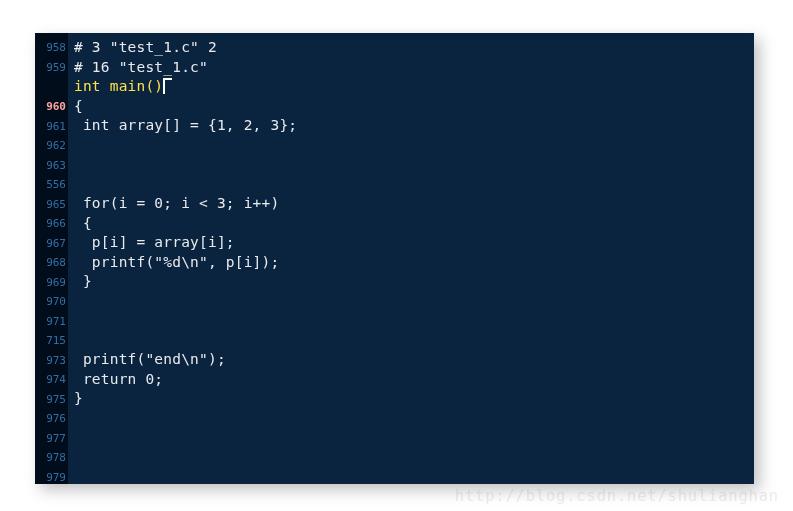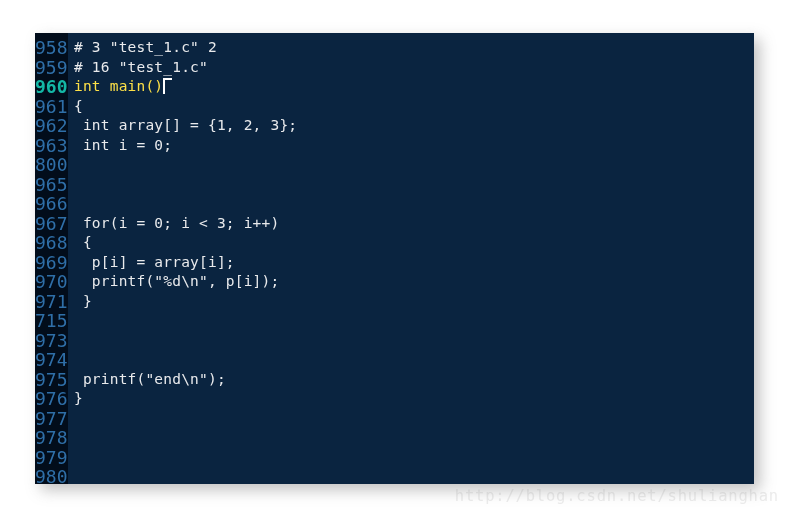--- a/index.html
+++ b/index.html
@@ -51,27 +51,28 @@
     flex: 0 0 33px;
     padding-top: 5px;
     box-sizing: border-box;
   }
   .gutter-line {
     height: 19.5px;
     line-height: 19.5px;
     text-align: right;
     padding-right: 2px;
     font-family: "DejaVu Sans Mono", monospace;
-    font-size: 18px;
+    font-size: 11px;
     color: #2f6fa8;
     white-space: pre;
   }
   .gutter-line.current {
-    color: #14b8a6;
+    color: #fca5a5;
     font-weight: bold;
+    margin-top: 20px;
   }
 
   
   #code-area {
     flex: 1 1 auto;
     background: #0a2440;
     padding-top: 5px;
     padding-left: 6px;
     box-sizing: border-box;
     position: relative;
@@ -119,21 +120,21 @@
 
 <div id="editor-panel">
 
   <div id="gutter" style="background: rgb(2, 13, 27);">
       <div class="gutter-line">958</div>
       <div class="gutter-line">959</div>
       <div class="gutter-line current">960</div>
       <div class="gutter-line">961</div>
       <div class="gutter-line">962</div>
       <div class="gutter-line">963</div>
-      <div class="gutter-line">800</div>
+      <div class="gutter-line">556</div>
       <div class="gutter-line">965</div>
       <div class="gutter-line">966</div>
       <div class="gutter-line">967</div>
       <div class="gutter-line">968</div>
       <div class="gutter-line">969</div>
       <div class="gutter-line">970</div>
       <div class="gutter-line">971</div>
       <div class="gutter-line">715</div>
       <div class="gutter-line">973</div>
       <div class="gutter-line">974</div>
@@ -144,29 +145,29 @@
       <div class="gutter-line">979</div>
       <div class="gutter-line">980</div>
     </div>
 
   <div id="code-area" style="background: rgb(10, 36, 64);">
       <div class="code-line"><span># 3 "test_1.c" 2</span></div>
       <div class="code-line"><span># 16 "test_1.c"</span></div>
       <div class="code-line current"><span>int main()</span><span class="caret-cap"></span></div>
       <div class="code-line"><span>{</span></div>
       <div class="code-line"><span> int array[] = {1, 2, 3};</span></div>
-      <div class="code-line"><span> int i = 0;</span></div>
       <div class="code-line"><span></span></div>
       <div class="code-line"><span></span></div>
       <div class="code-line"><span></span></div>
       <div class="code-line"><span> for(i = 0; i &lt; 3; i++)</span></div>
       <div class="code-line"><span> {</span></div>
       <div class="code-line"><span>  p[i] = array[i];</span></div>
       <div class="code-line"><span>  printf("%d\n", p[i]);</span></div>
       <div class="code-line"><span> }</span></div>
       <div class="code-line"><span></span></div>
       <div class="code-line"><span></span></div>
       <div class="code-line"><span></span></div>
       <div class="code-line"><span> printf("end\n");</span></div>
+      <div class="code-line"><span> return 0;</span></div>
       <div class="code-line"><span>}</span></div>
     </div>
 
 </div>
 
 </body></html>

